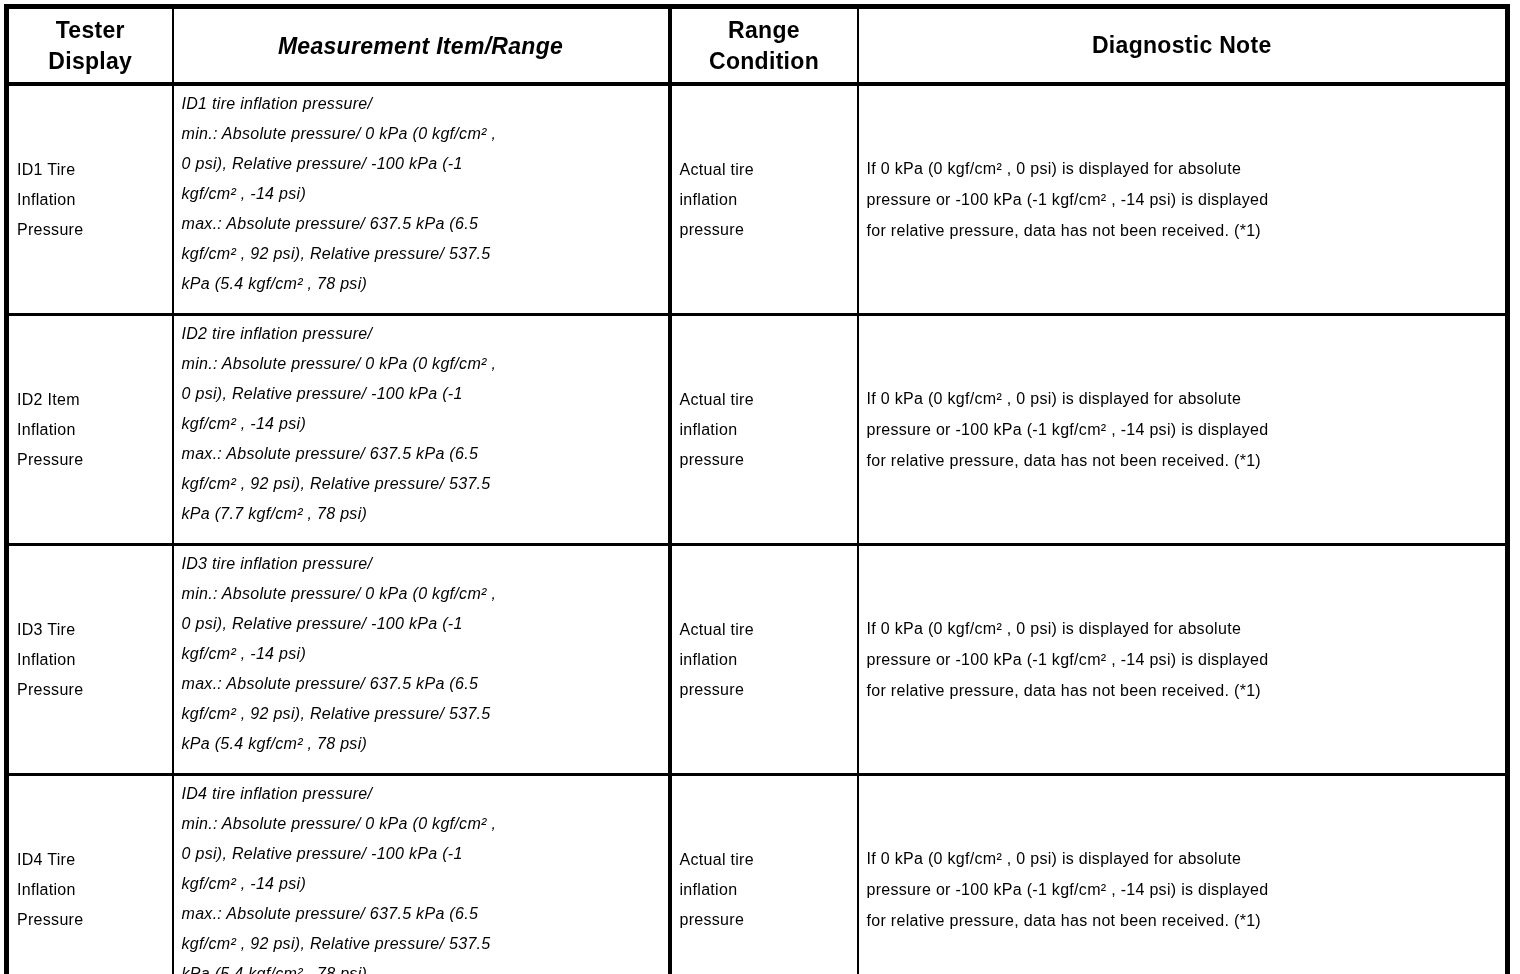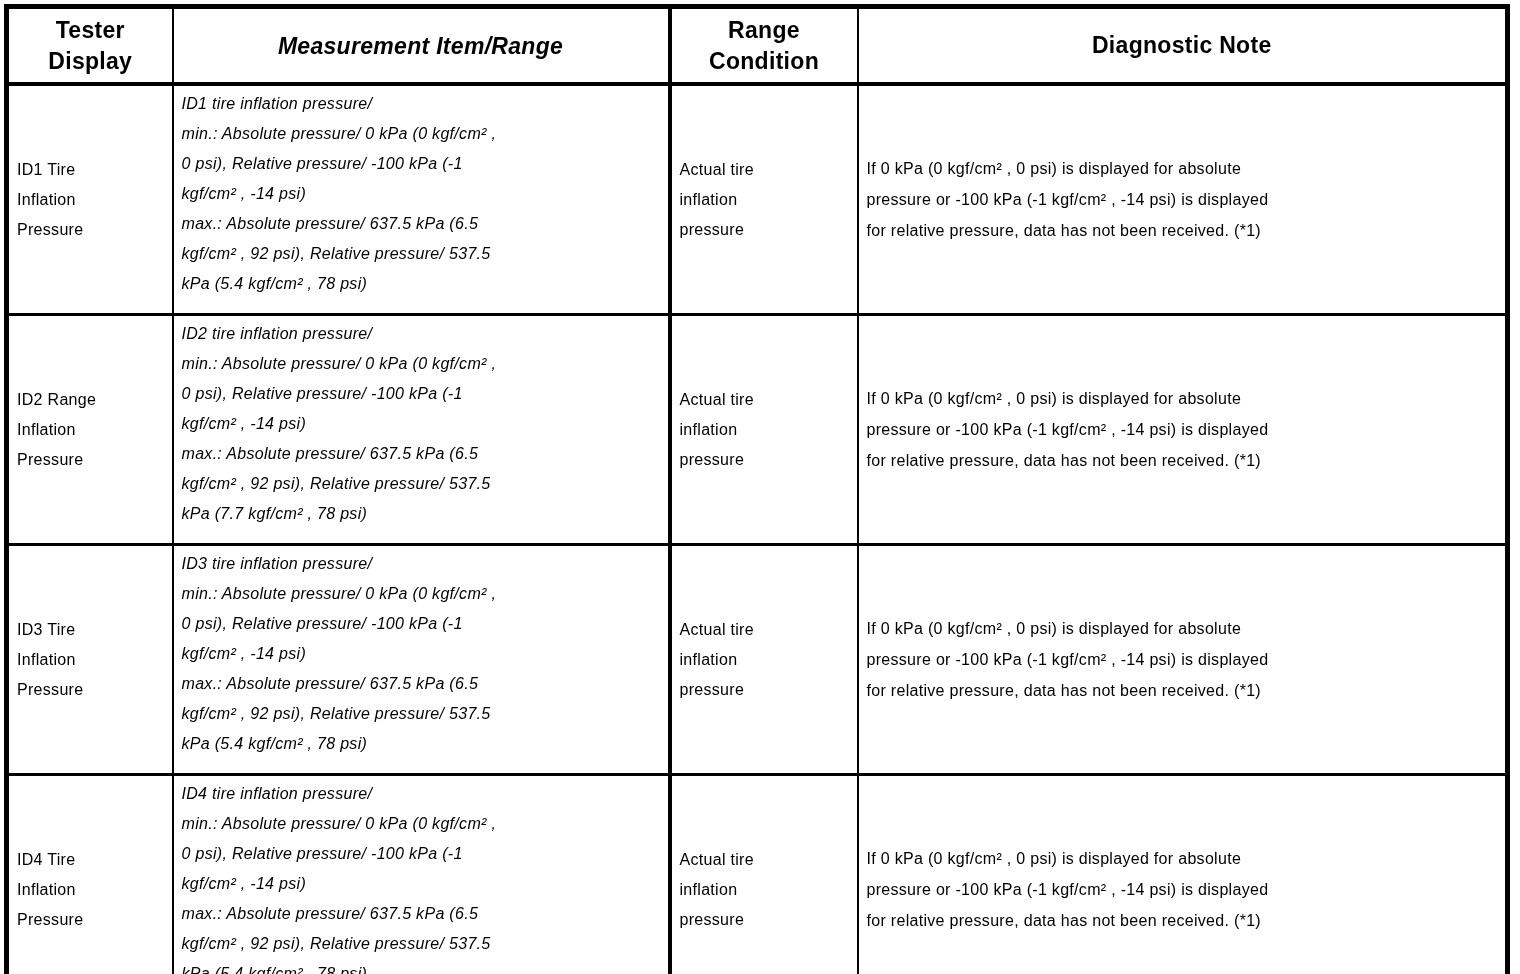--- a/index.html
+++ b/index.html
@@ -96,21 +96,21 @@
 kgf/cm² , 92 psi), Relative pressure/ 537.5
 kPa (5.4 kgf/cm² , 78 psi)</td>
       <td class="col-normal">Actual tire
 inflation
 pressure</td>
       <td class="col-diagnostic">If 0 kPa (0 kgf/cm² , 0 psi) is displayed for absolute
 pressure or -100 kPa (-1 kgf/cm² , -14 psi) is displayed
 for relative pressure, data has not been received. (*1)</td>
     </tr>
     <tr>
-      <td class="col-tester">ID2 Range
+      <td class="col-tester">ID2 Item
 Inflation
 Pressure</td>
       <td class="col-measurement">ID2 tire inflation pressure/
 min.: Absolute pressure/ 0 kPa (0 kgf/cm² ,
 0 psi), Relative pressure/ -100 kPa (-1
 kgf/cm² , -14 psi)
 max.: Absolute pressure/ 637.5 kPa (6.5
 kgf/cm² , 92 psi), Relative pressure/ 537.5
 kPa (7.7 kgf/cm² , 78 psi)</td>
       <td class="col-normal">Actual tire

